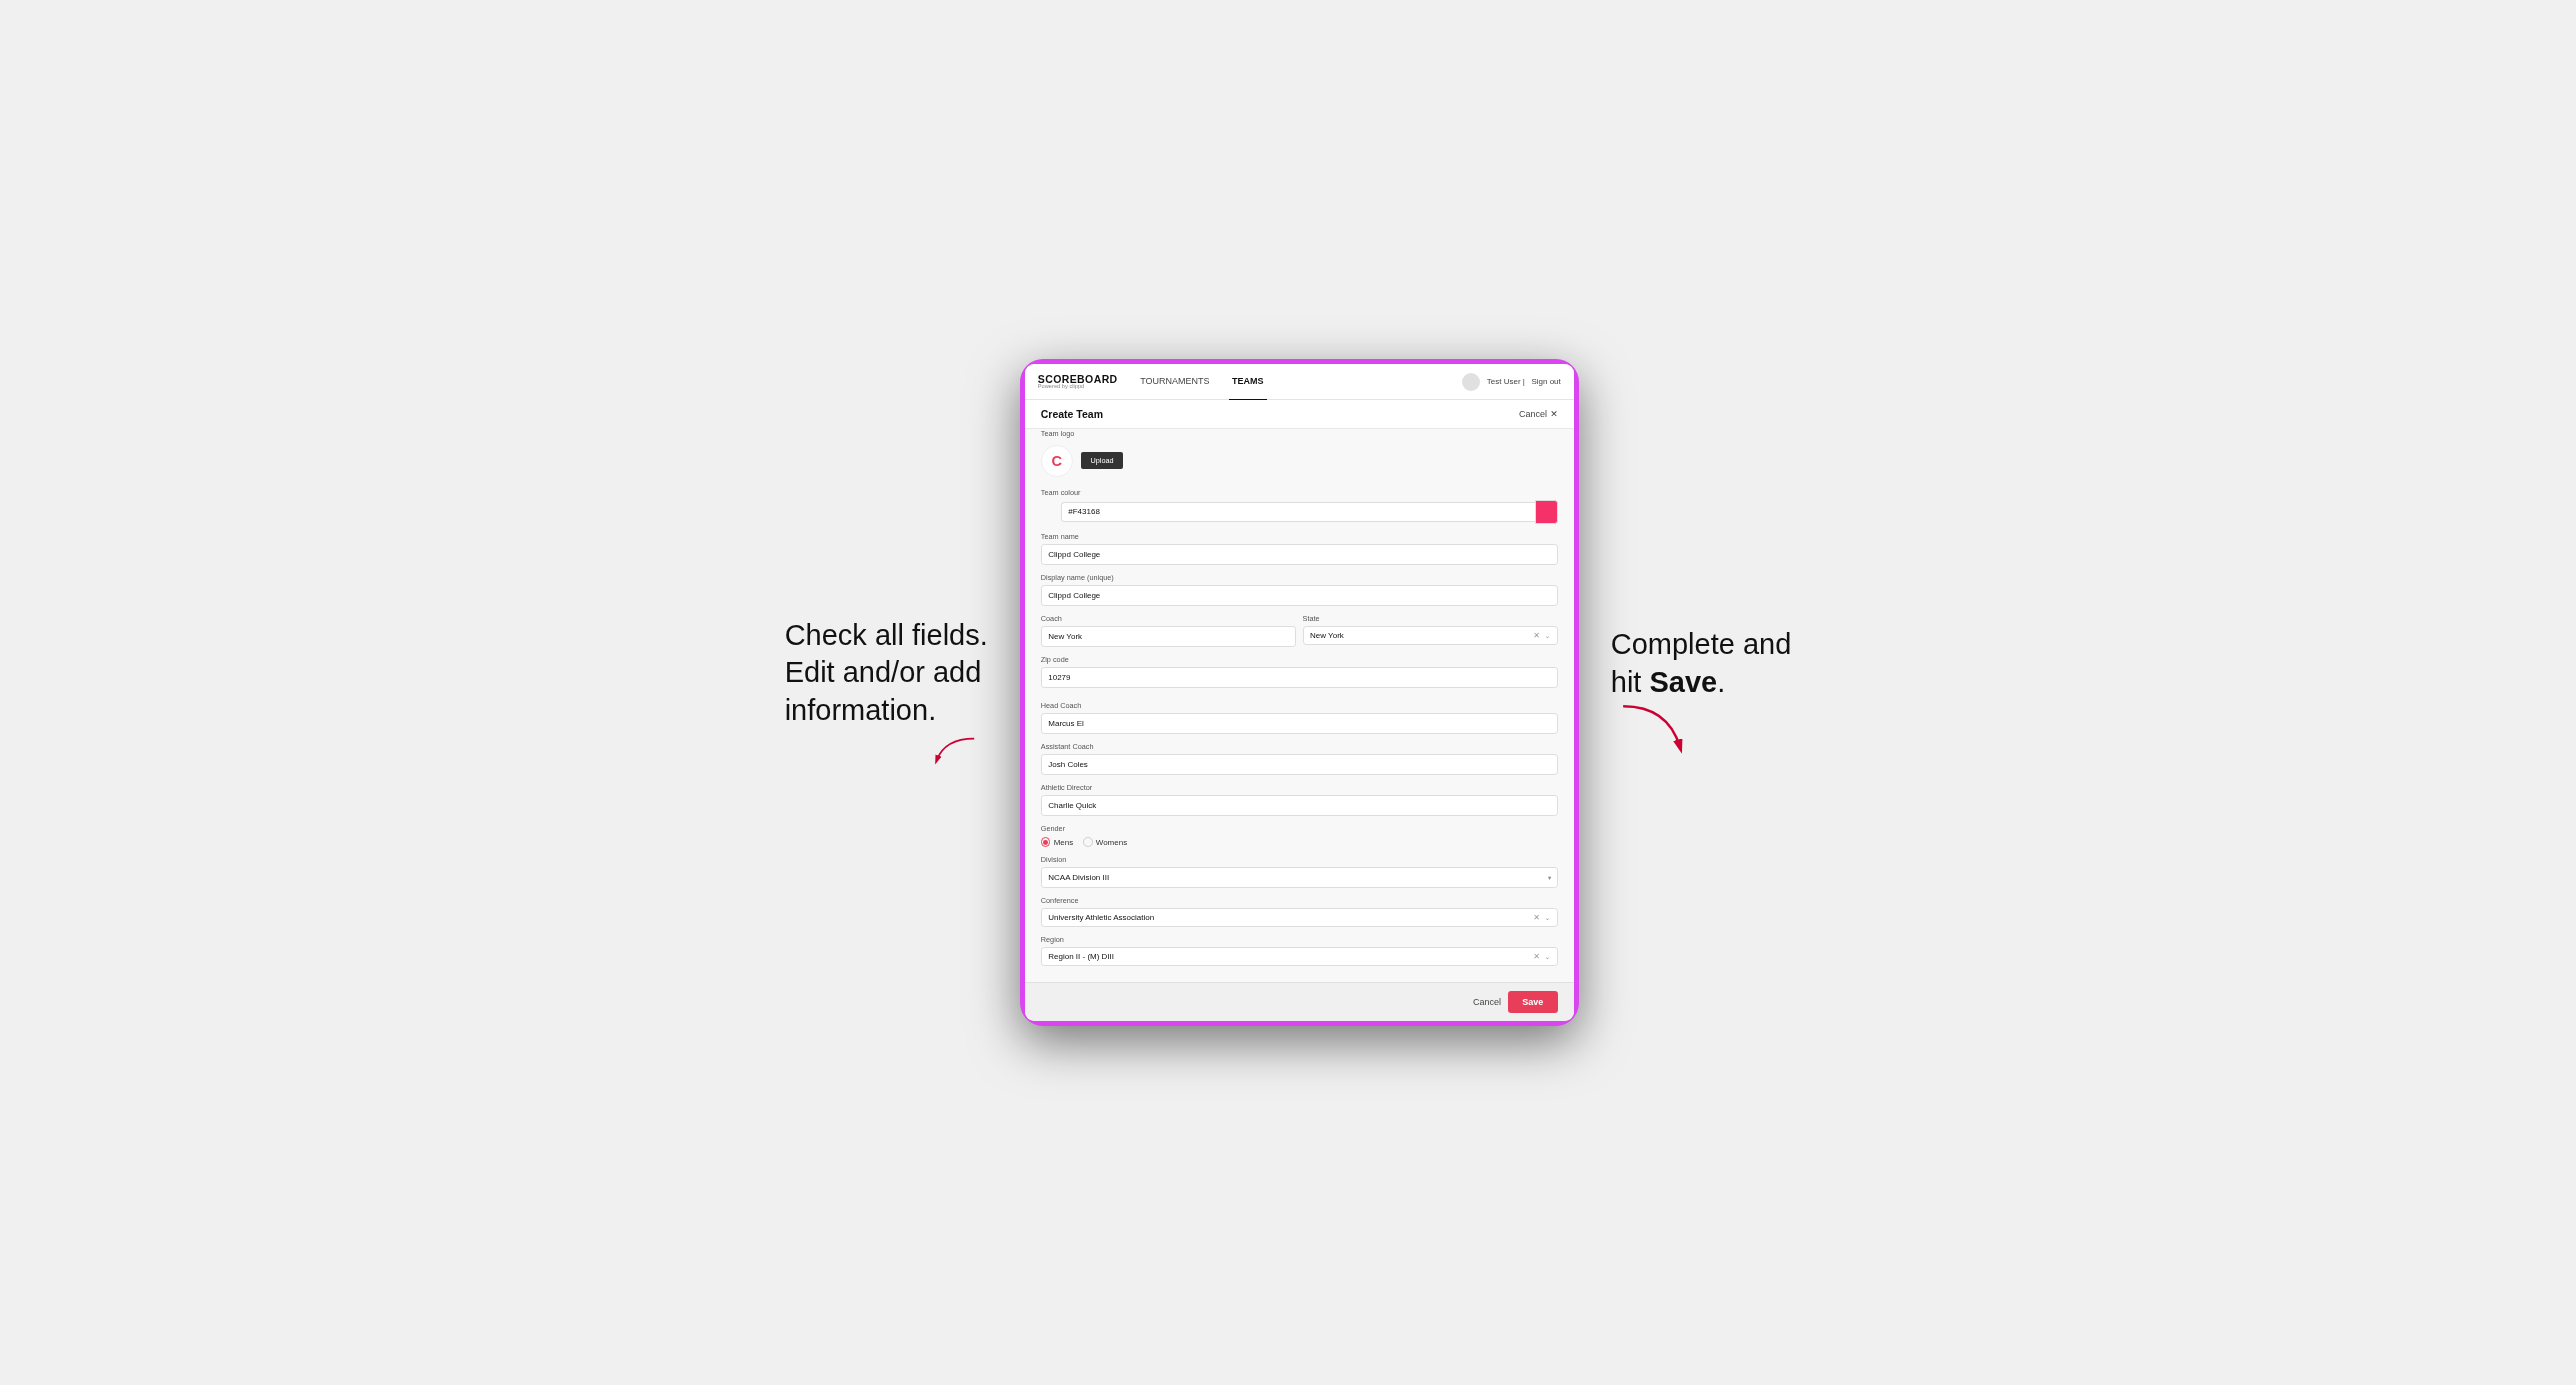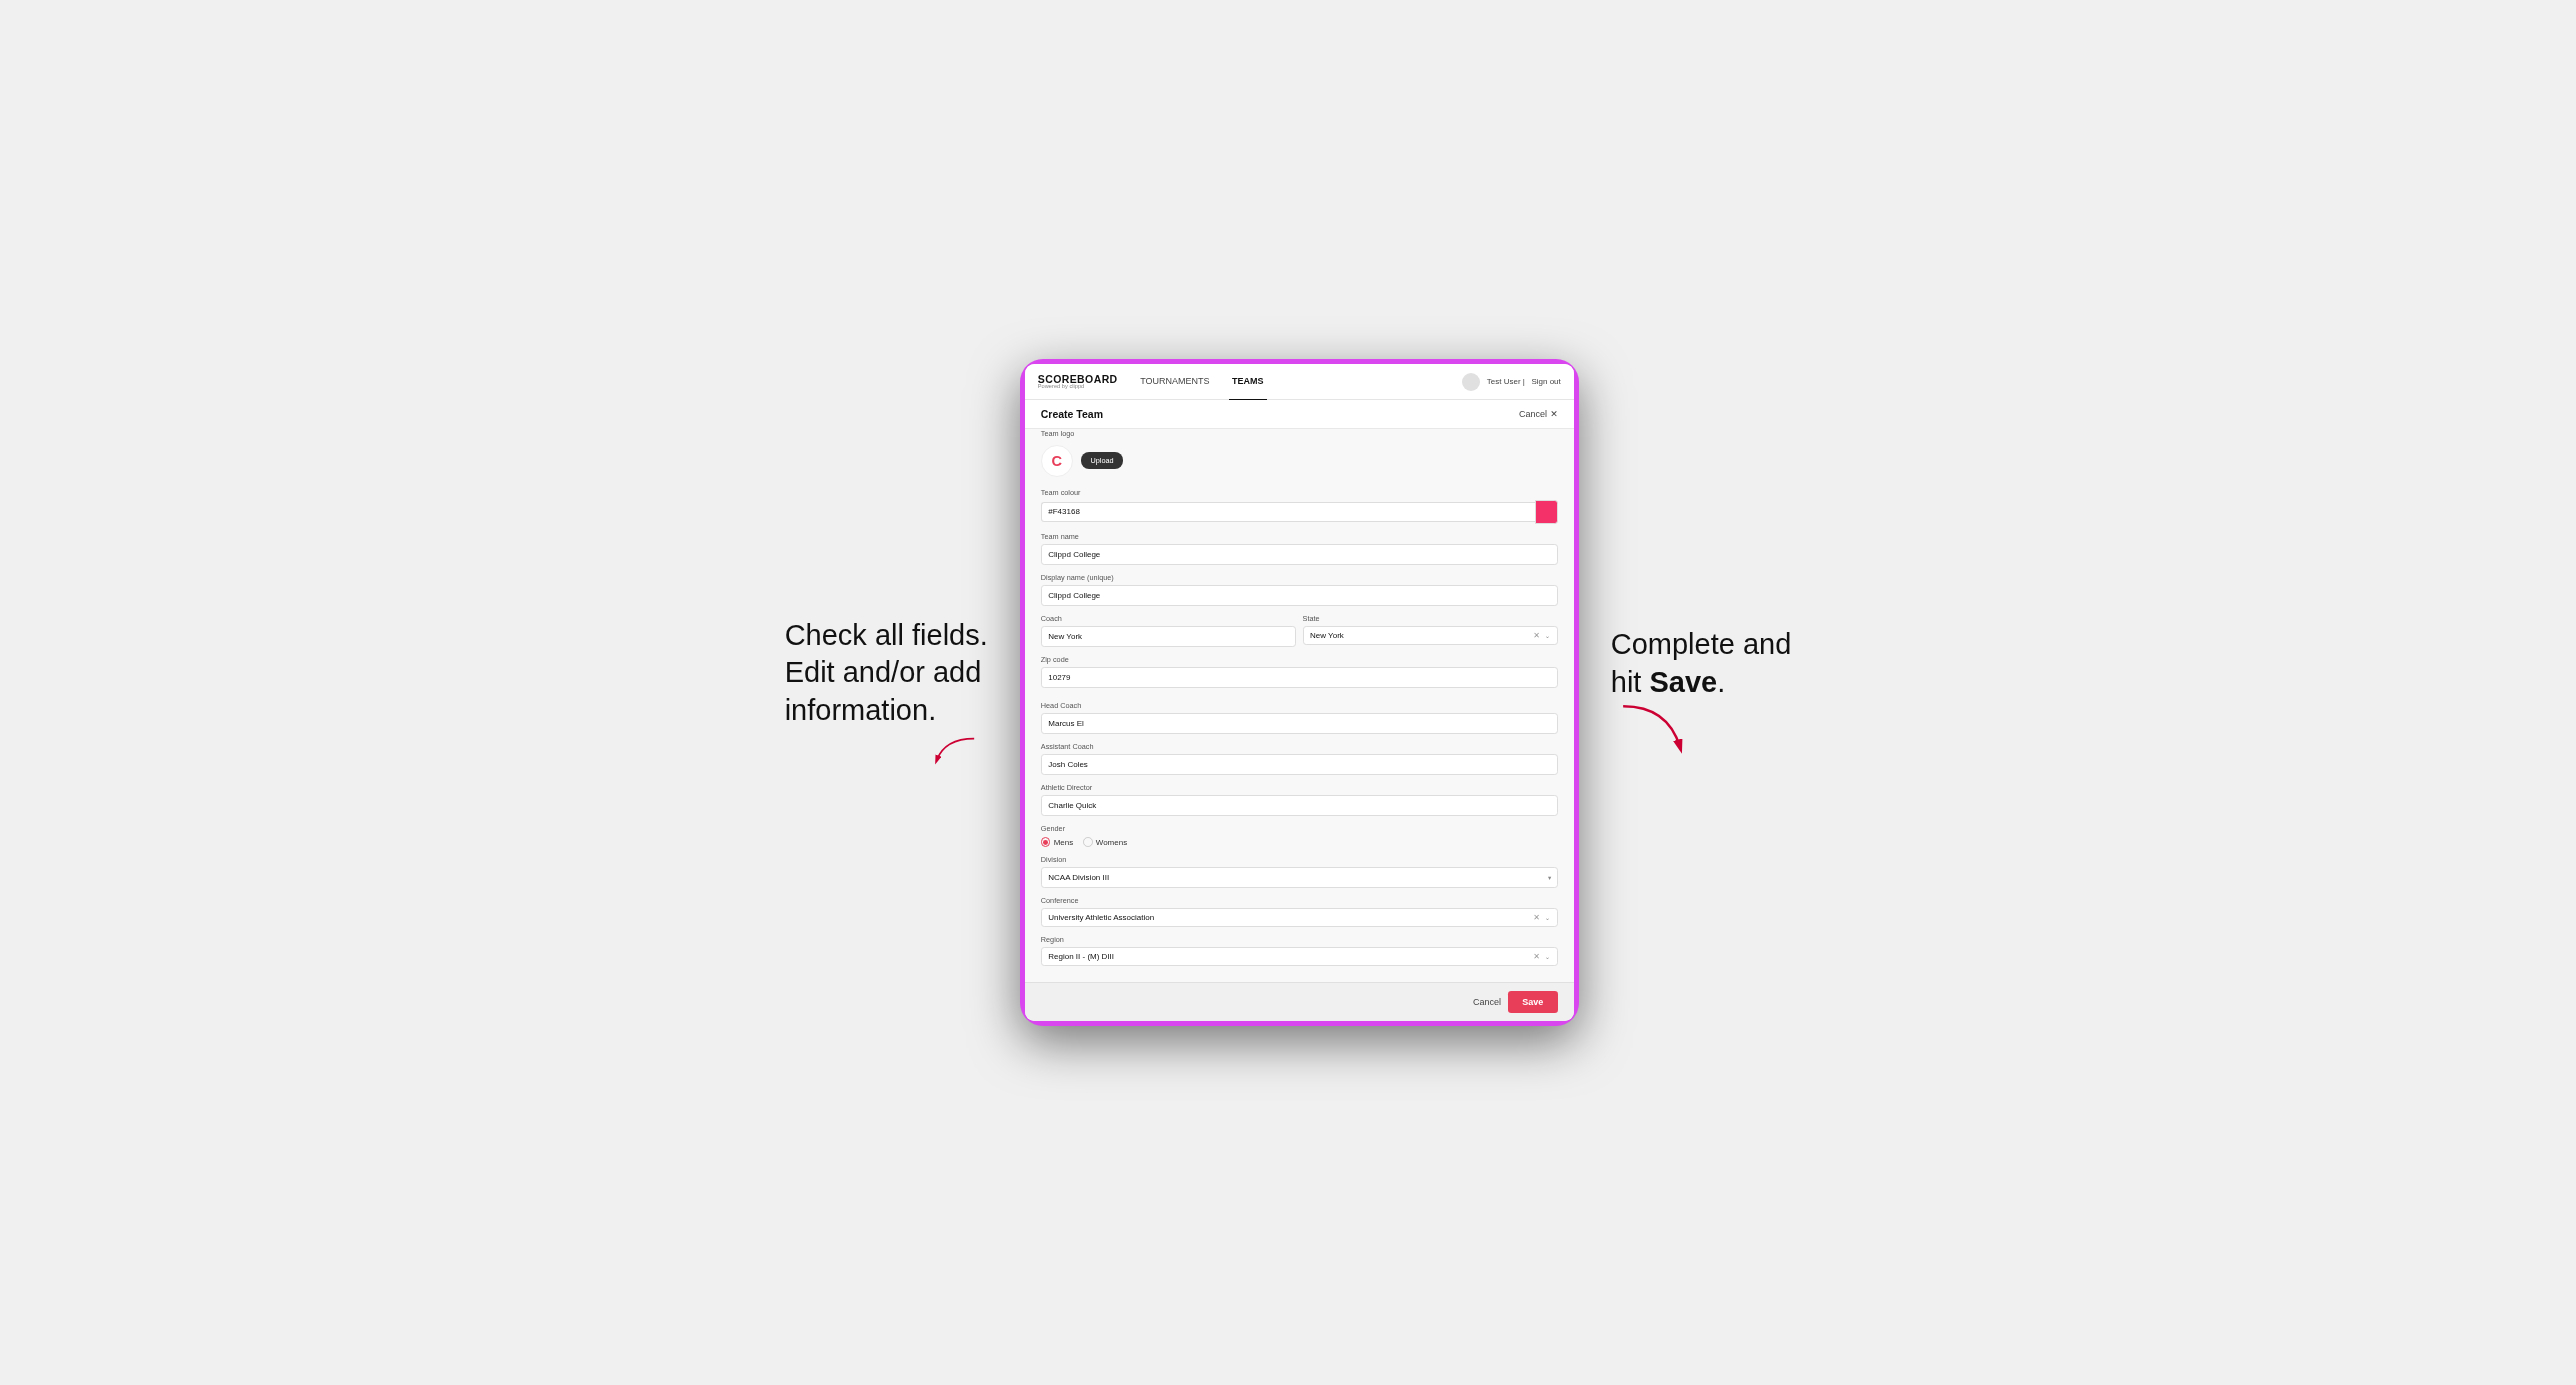--- a/index.html
+++ b/index.html
@@ -227,31 +227,32 @@
       justify-content: center;
       font-size: 14.6px;
       font-weight: 800;
       color: #e83e5a;
     }
 
     .upload-btn {
       background: #333;
       color: #fff;
       border: none;
-      border-radius: 8px;
+      border-radius: 2px;
       padding: 4px 9.7px;
       font-size: 7.3px;
       cursor: pointer;
     }
 
     
     .color-field-wrapper {
       display: flex;
       align-items: center;
       gap: 0;
+      margin-left: 20px;
     }
 
     .color-input {
       flex: 1;
       border: 0.8px solid #ddd;
       border-right: none;
       border-radius: 3.2px 0 0 3.2px;
       padding: 4.9px 6.5px;
       font-size: 8px;
       color: #111;

